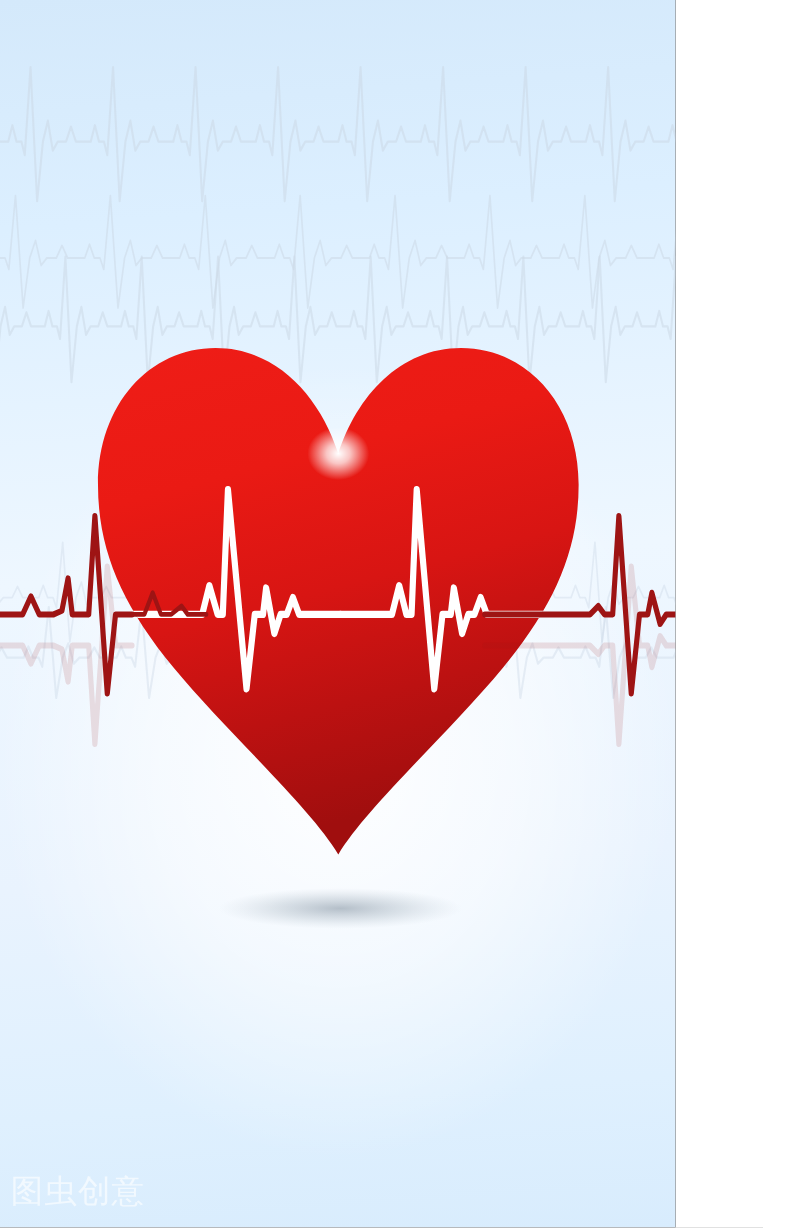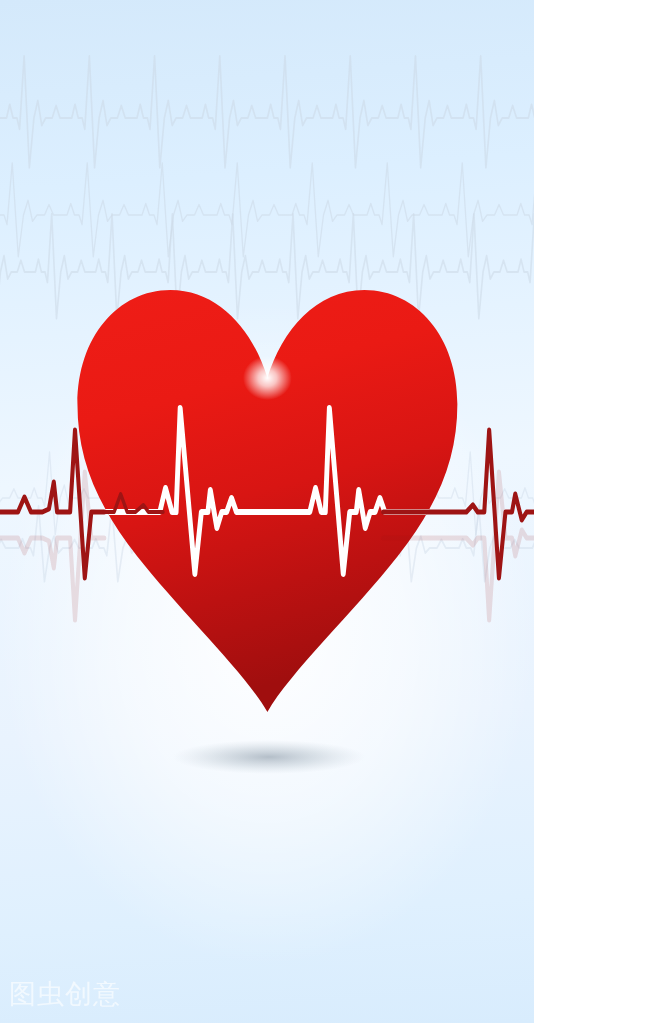--- a/index.html
+++ b/index.html
@@ -9,20 +9,21 @@
   }
   body {
     font-family: "Liberation Sans", sans-serif;
   }
   #poster {
     position: relative;
     width: 534px;
     height: 1023px;
     overflow: hidden;
     background: #404040;
+    padding-left: 29px;
   }
   .layer {
     position: absolute;
     inset: 0;
     width: 100%;
     height: 100%;
   }
   #bg-gradient {
     background:
       radial-gradient(ellipse 70% 45% at 50% 62%, rgba(255,255,255,0.95) 0%, rgba(255,255,255,0.55) 38%, rgba(255,255,255,0.0) 72%),

